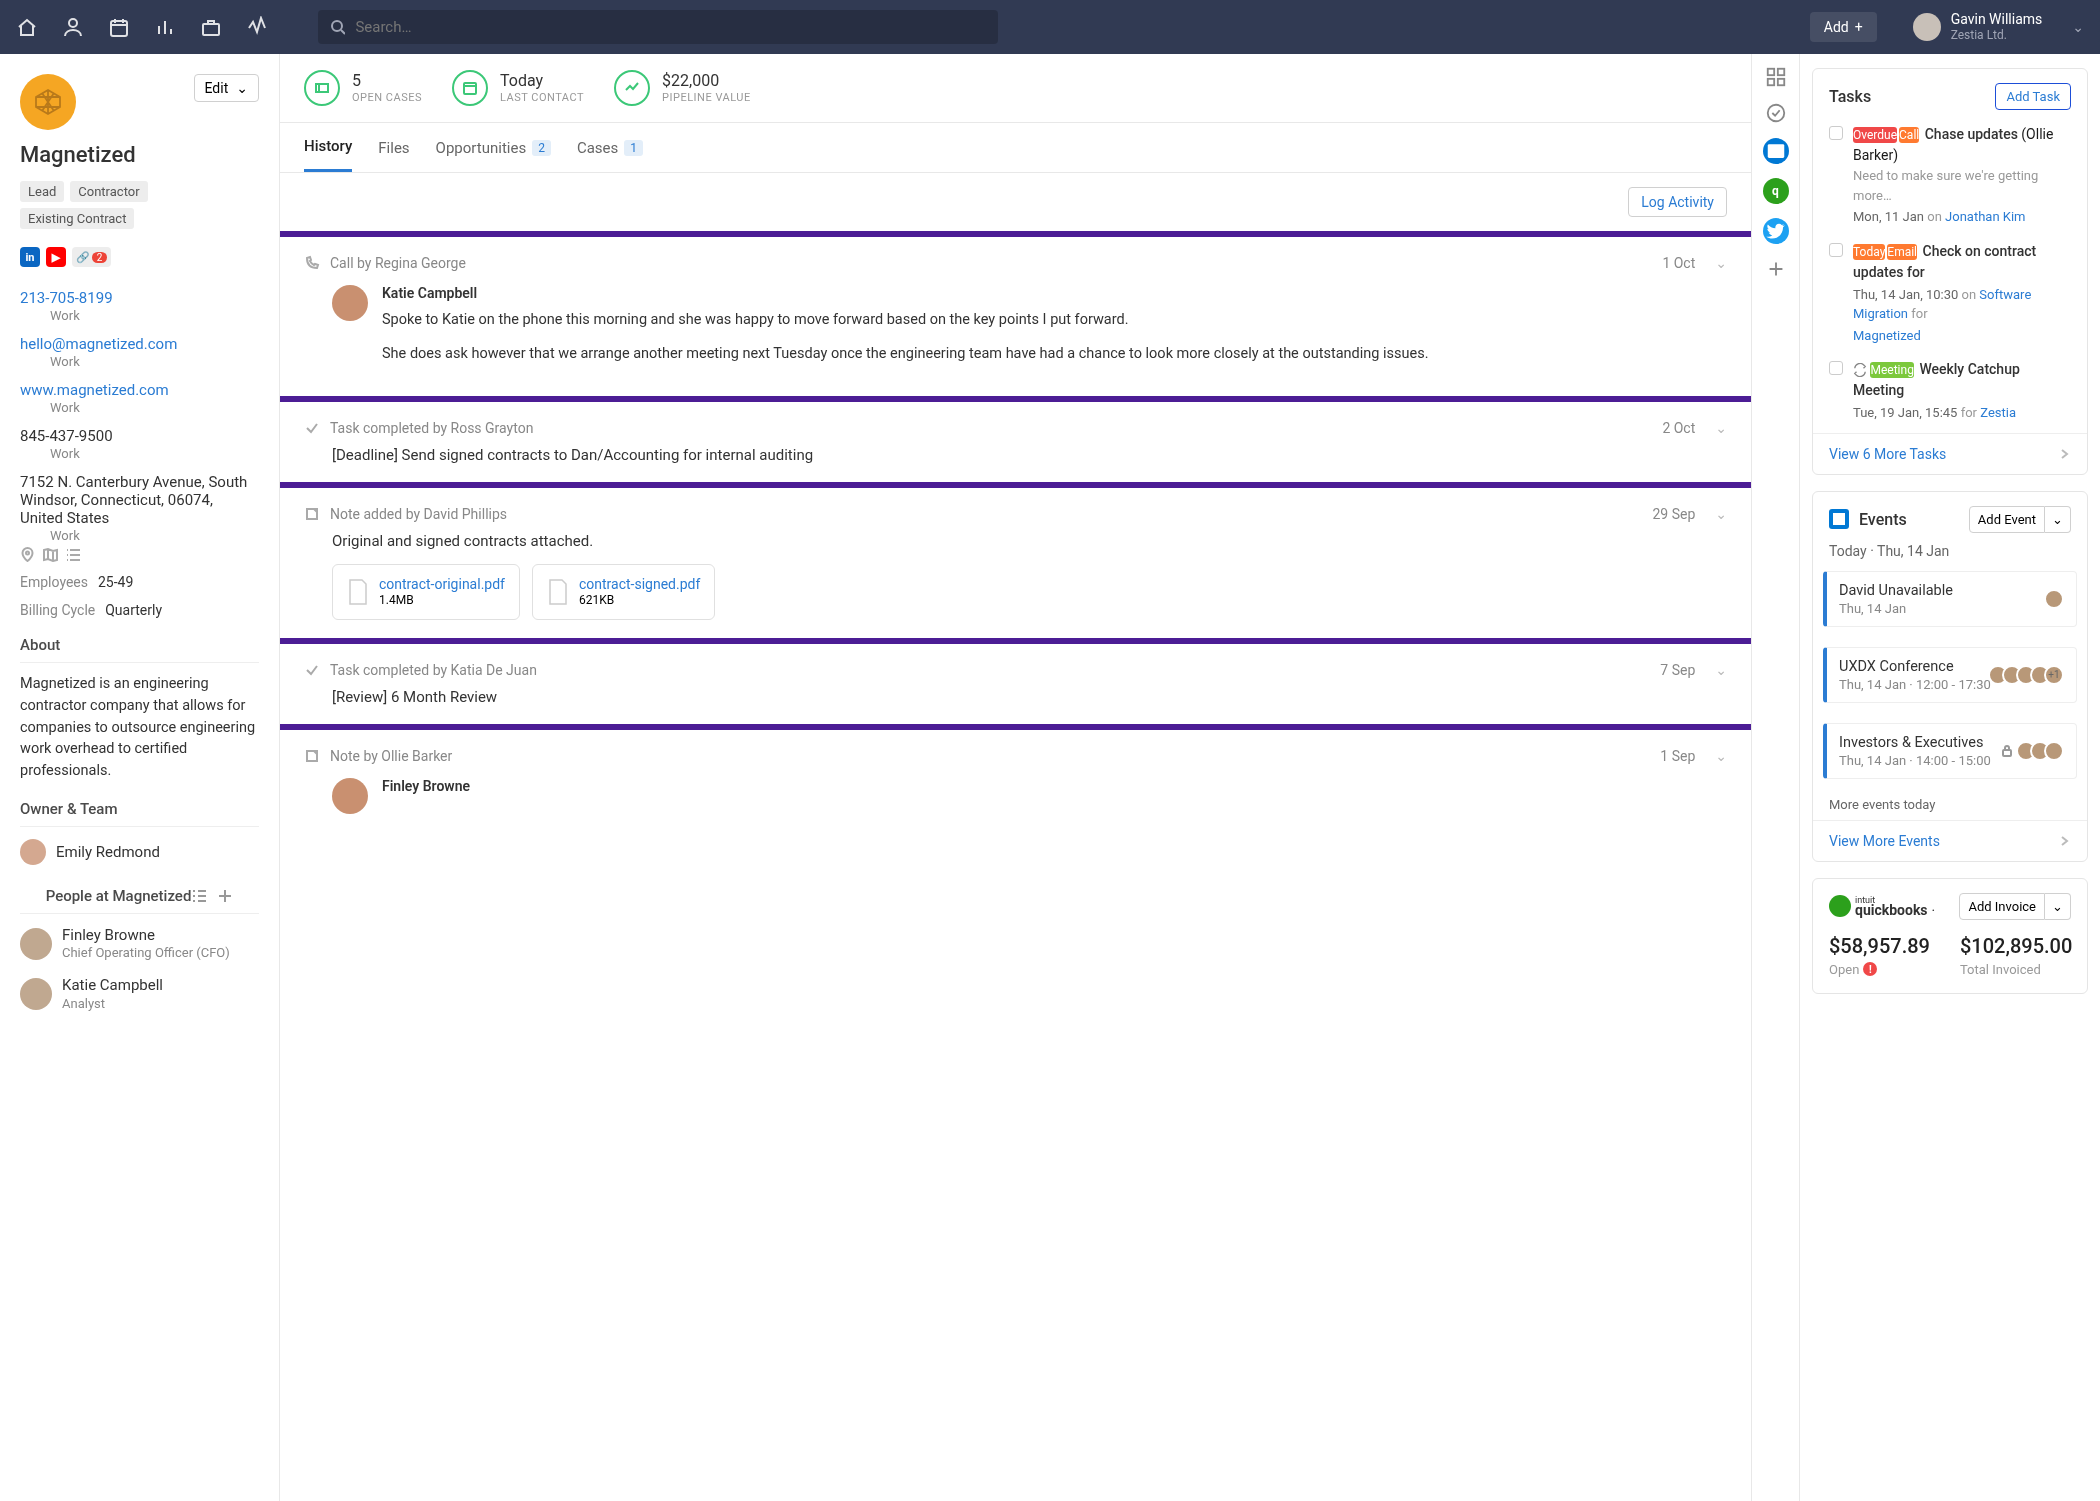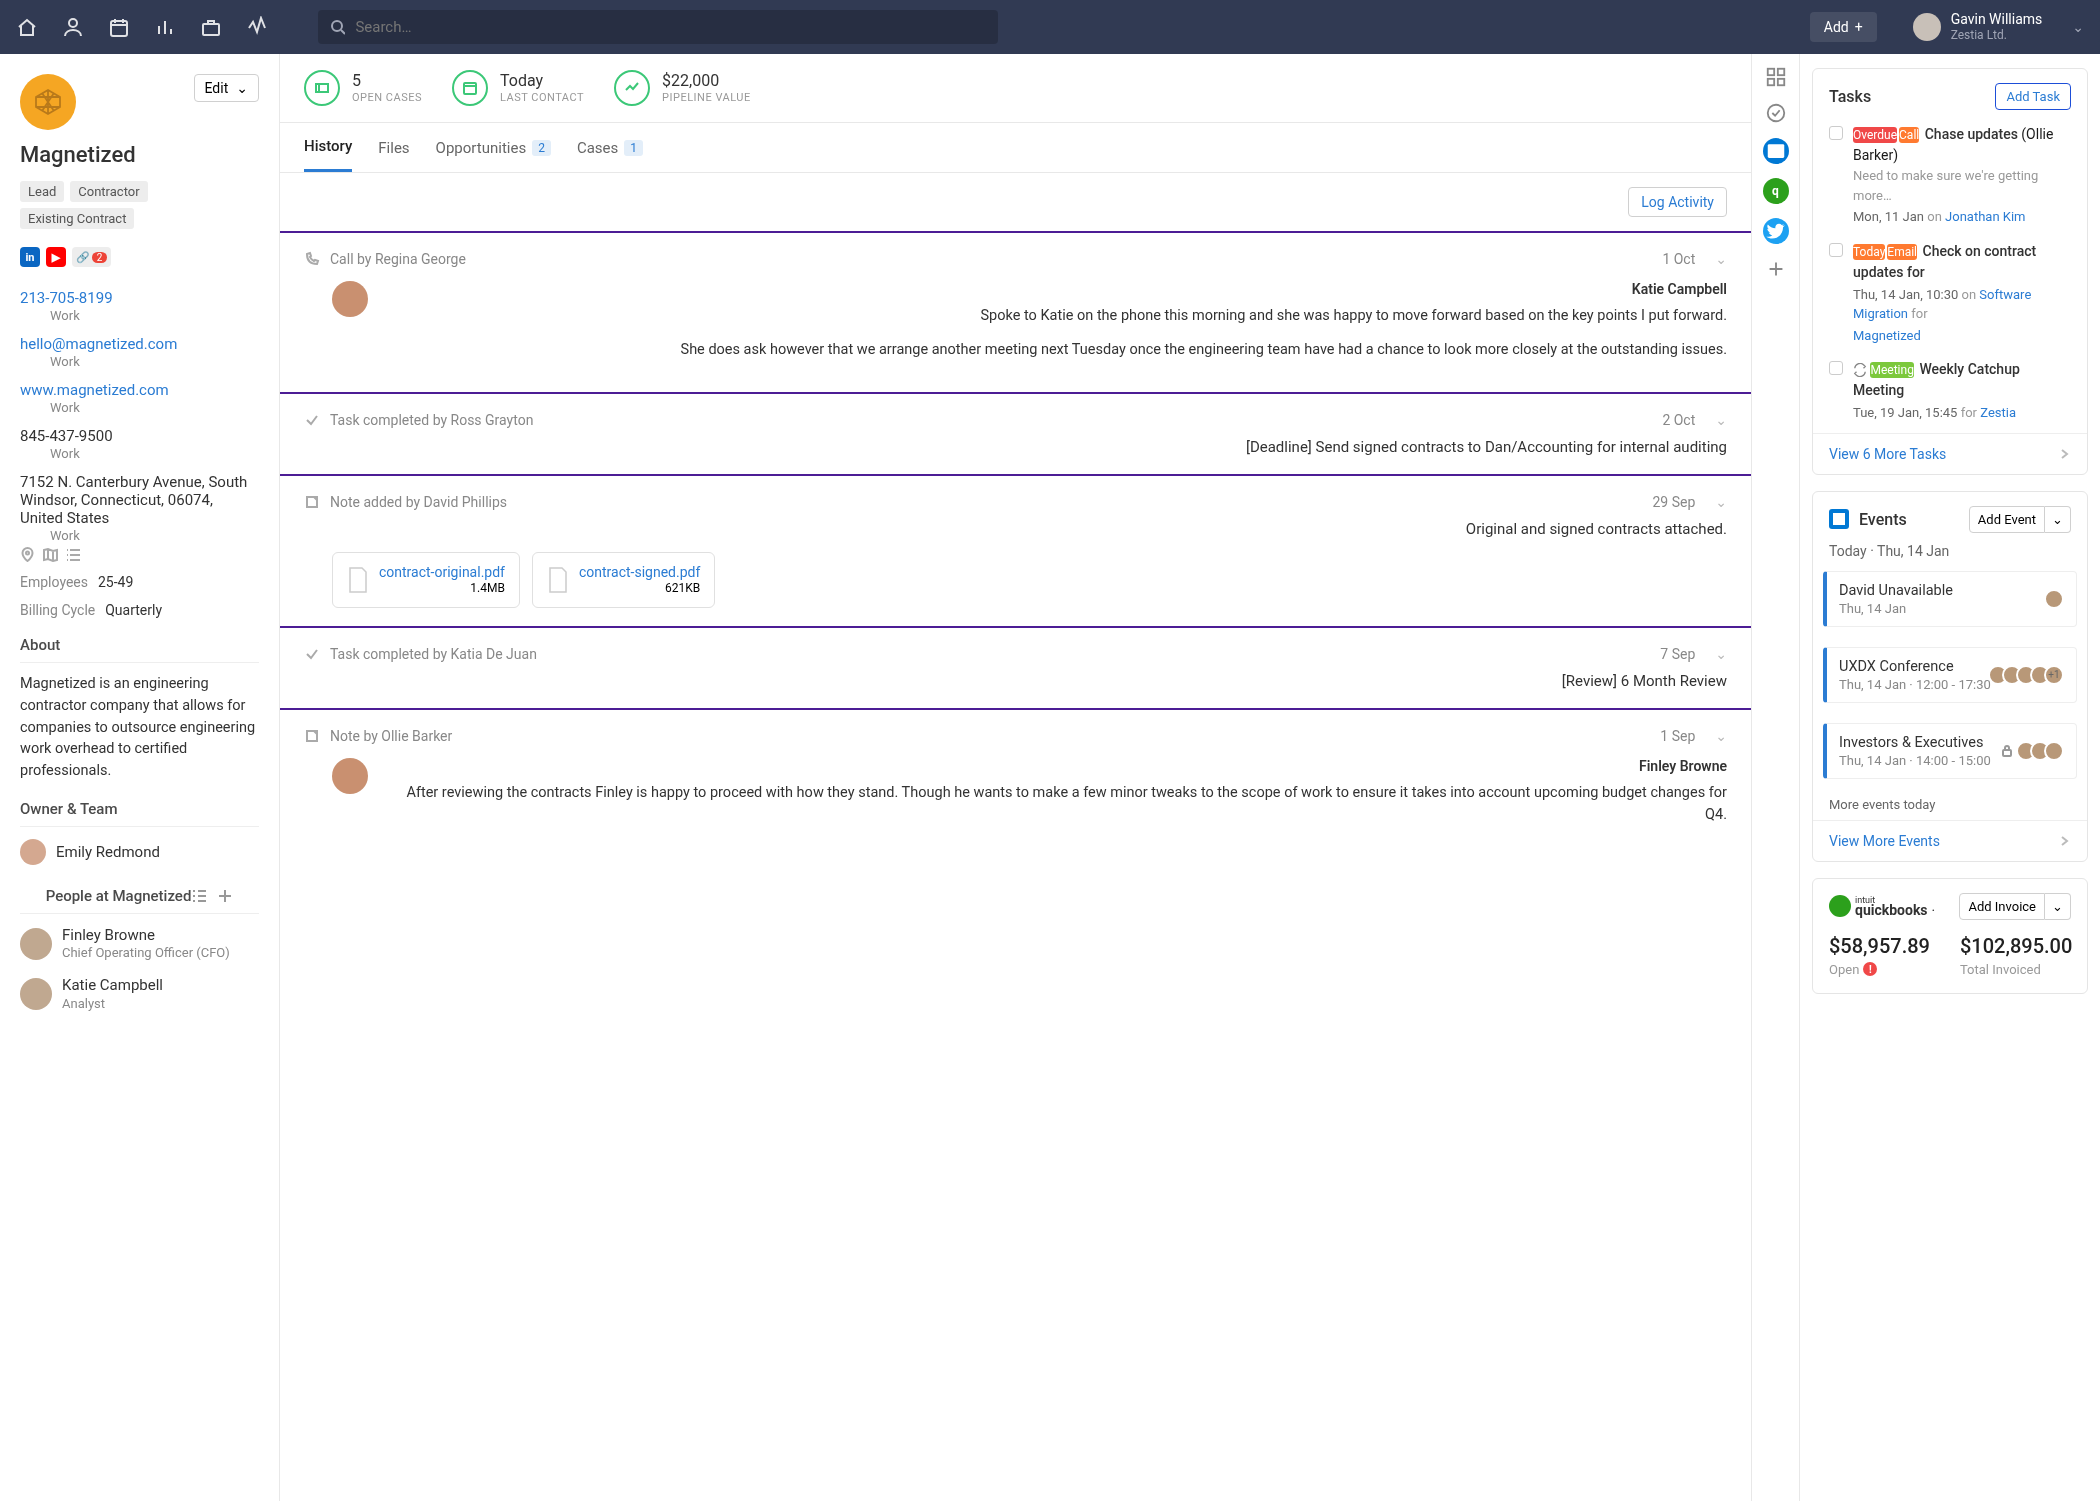--- a/index.html
+++ b/index.html
@@ -69,21 +69,21 @@
 .stat-meta { display:flex; flex-direction:column; line-height:1.25; }
 .stat-val { font-size: 16px; color: #333; }
 .stat-lbl { font-size: 11px; letter-spacing: 0.5px; color: #999; text-transform: uppercase; }
 .tabs-row { display: flex; gap: 26px; padding: 0 24px; border-bottom: 1px solid #e8e8e8; align-items:center; }
 .tab { padding: 14px 0; color: #666; font-size: 15px; cursor:pointer; display:flex; align-items:center; gap:6px; }
 .tab.active { color: #222; border-bottom: 3px solid #2b7cd3; font-weight:500; }
 .tab-count { background:#e3eef9; color:#2b7cd3; border-radius:3px; padding:1px 6px; font-size:12px; }
 .log-row { display:flex; justify-content:flex-end; padding: 14px 24px; }
 .log-btn { border:1px solid #d0d0d0; border-radius:4px; padding:6px 12px; background:#fff; color:#2b7cd3; font-size:14px; cursor:pointer; }
 .feed { padding: 0 0 30px; }
-.feed-item { border-top:2px solid #4c1d95; padding:18px 24px;text-align:right; }
+.feed-item { border-top:6px solid #4c1d95; padding:18px 24px; }
 .feed-item-hdr { display:flex; align-items:center; gap:10px; color:#888; }
 .feed-item-hdr svg { width:16px; height:16px; stroke:#aaa; stroke-width:2; fill:none; }
 .feed-item-hdr .date { margin-left:auto; margin-right:10px; color:#888; font-size:14px; }
 .feed-item-hdr .chev { color:#bbb; }
 .feed-body { padding: 14px 0 0 28px; display:flex; gap:14px; }
 .feed-avatar { width:36px; height:36px; border-radius:50%; background:#c99070; flex-shrink:0; }
 .feed-text { flex:1; }
 .feed-name { font-weight:600; color:#333; margin-bottom:8px; }
 .feed-p { color:#333; line-height:1.55; font-size:14.5px; margin-bottom:12px; }
 .feed-task { padding:10px 0 0 28px; font-size:15px; color:#333; }
@@ -422,21 +422,20 @@
                 <path d="M3 3h10v10H3z M10 3l3 3"></path>
               </svg>
               <span>Note by Ollie Barker</span>
               <span class="date">1 Sep</span>
               <span class="chev">⌄</span>
             </div>
             <div class="feed-body">
               <div class="feed-avatar"></div>
               <div class="feed-text">
                 <div class="feed-name">Finley Browne</div>
-                <p class="feed-p">After reviewing the contracts Finley is happy to proceed with how they stand. Though he wants to make a few minor tweaks to the scope of work to ensure it takes into account upcoming budget changes for Q4.</p>
               </div>
             </div>
           </div>
         </div>
     </div>
     <div class="siderail">
       <svg viewBox="0 0 24 24" stroke="#888" stroke-width="2" fill="none">
           <rect x="3" y="3" width="7" height="7"></rect>
           <rect x="14" y="3" width="7" height="7"></rect>
           <rect x="3" y="14" width="7" height="7"></rect>

